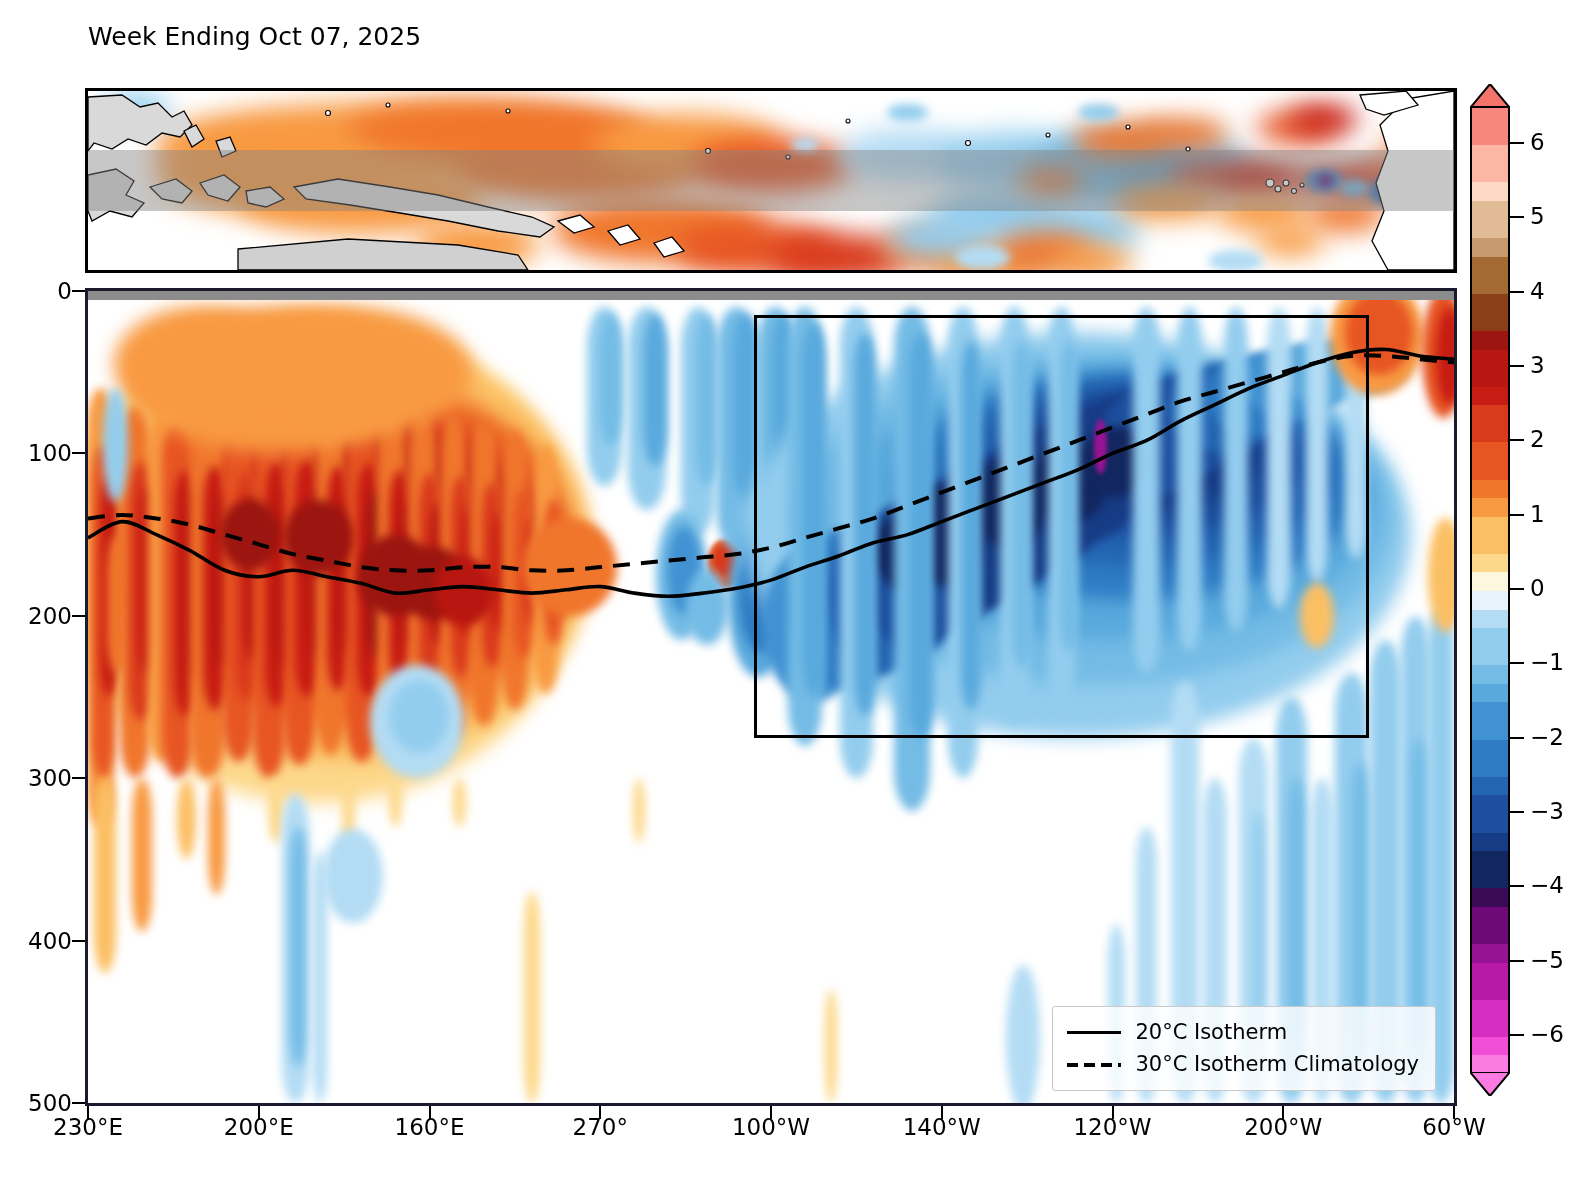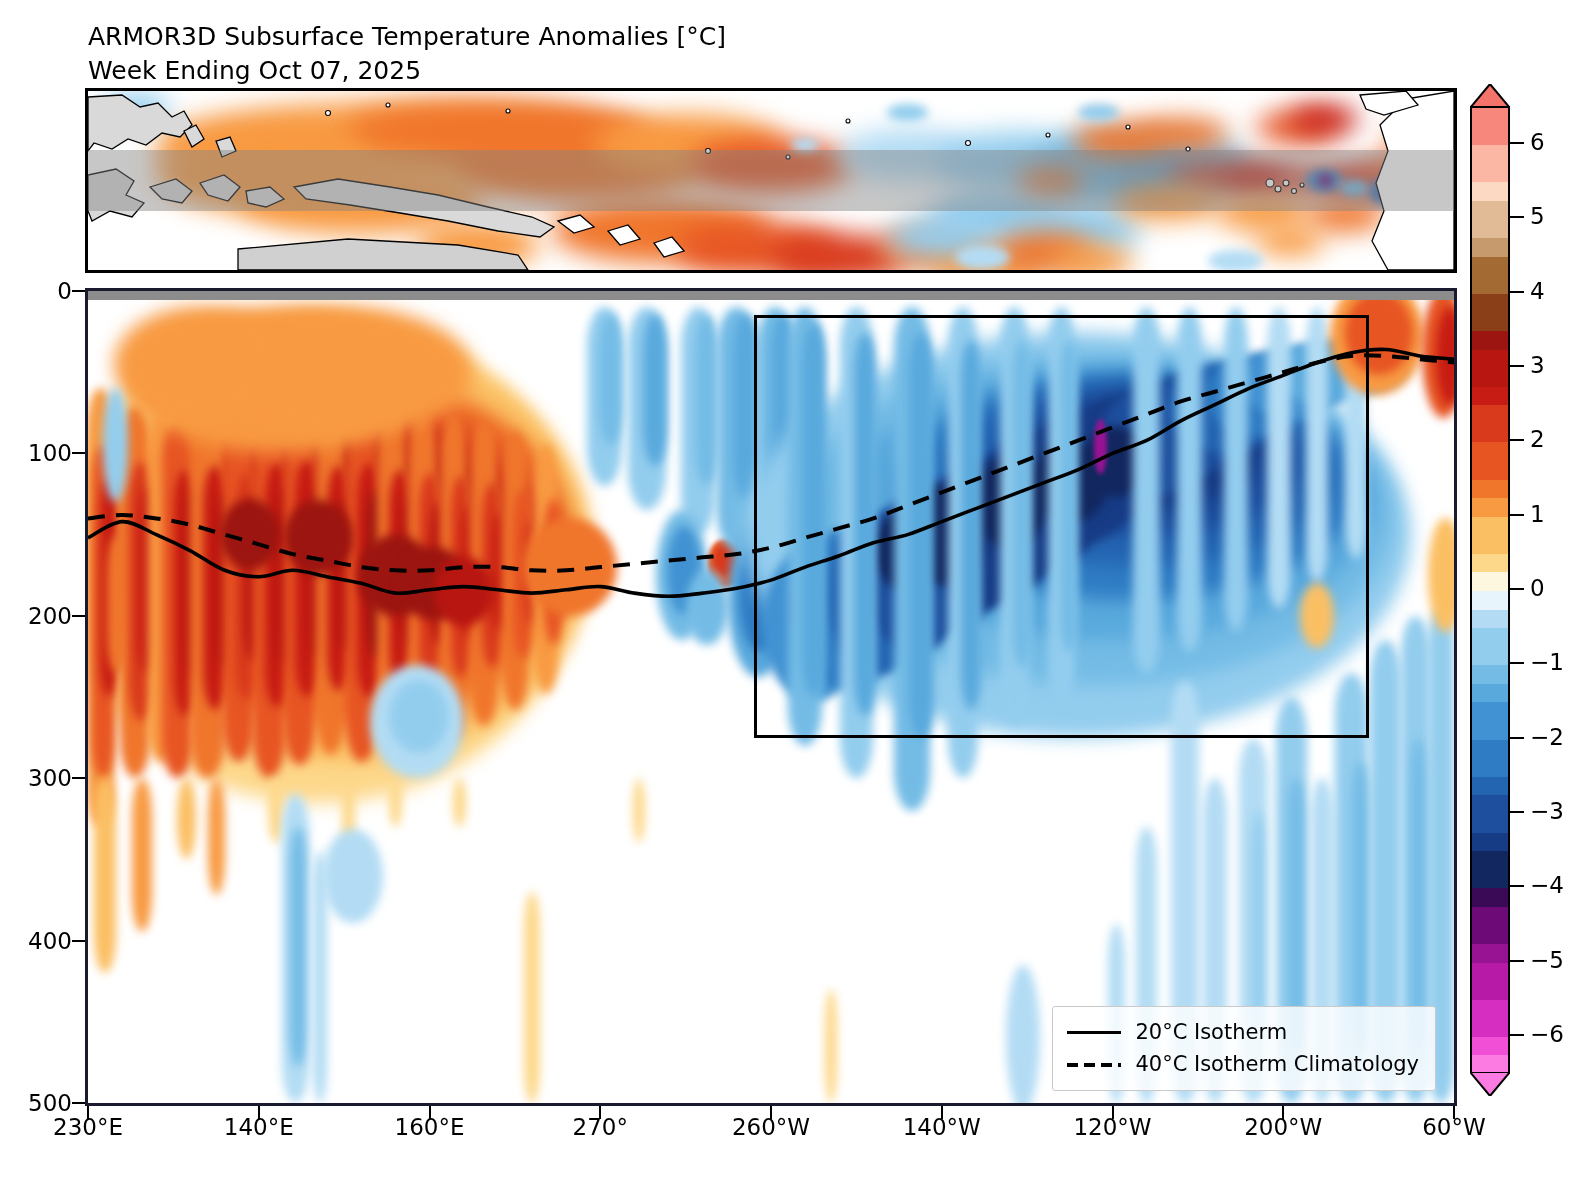--- a/index.html
+++ b/index.html
@@ -63,21 +63,20 @@
   .cbar-tick { position:absolute; left:1510px; width:14px; height:2px; background:#000; }
   .cbar-lab { position:absolute; left:1530px; font-size:23px; color:#000;
               transform:translateY(-14px); white-space:nowrap; }
 </style>
 </head>
 <body>
 
 <div id="root">
 
   <div class="title-block">
-    <div class="title-line">ARMOR3D Subsurface Temperature Anomalies [°C]</div>
     <div class="title-line">Week Ending Oct 07, 2025</div>
   </div>
 
 
   <div id="inset">
     <div class="sstfield" id="inset-field">
         <div class="blob" style="left: 68.3px; top: 10.74px; width: 464.44px; height: 85.92px; background: rgb(248, 154, 66);"></div>
         <div class="blob" style="left: 259.54px; top: 8.95px; width: 300.52px; height: 60.86px; background: rgb(240, 118, 44);"></div>
         <div class="blob" style="left: 68.3px; top: 39.38px; width: 218.56px; height: 82.34px; background: rgb(248, 154, 66);"></div>
         <div class="blob" style="left: 150.26px; top: 71.6px; width: 245.88px; height: 71.6px; background: rgb(248, 154, 66);"></div>
@@ -344,48 +343,48 @@
         <div class="row">
           <div class="swatch">
             <div class="solid-line"></div>
           </div>
           <div class="ltext">20°C Isotherm</div>
         </div>
         <div class="row">
           <div class="swatch">
             <div class="dash-line"></div>
           </div>
-          <div class="ltext">40°C Isotherm Climatology</div>
+          <div class="ltext">30°C Isotherm Climatology</div>
         </div>
       </div>
   </div>
 
   <div id="axes-layer">
       <div class="ytick" style="top: 290px;"></div>
       <div class="ylab" style="top: 291px;">0</div>
       <div class="ytick" style="top: 452.4px;"></div>
       <div class="ylab" style="top: 453.4px;">100</div>
       <div class="ytick" style="top: 614.8px;"></div>
       <div class="ylab" style="top: 615.8px;">200</div>
       <div class="ytick" style="top: 777.2px;"></div>
       <div class="ylab" style="top: 778.2px;">300</div>
       <div class="ytick" style="top: 939.6px;"></div>
       <div class="ylab" style="top: 940.6px;">400</div>
       <div class="ytick" style="top: 1102px;"></div>
       <div class="ylab" style="top: 1103px;">500</div>
       <div class="xtick" style="left: 87px;"></div>
       <div class="xlab" style="left: 88px;">230°E</div>
       <div class="xtick" style="left: 257.75px;"></div>
-      <div class="xlab" style="left: 258.75px;">140°E</div>
+      <div class="xlab" style="left: 258.75px;">200°E</div>
       <div class="xtick" style="left: 428.5px;"></div>
       <div class="xlab" style="left: 429.5px;">160°E</div>
       <div class="xtick" style="left: 599.25px;"></div>
       <div class="xlab" style="left: 600.25px;">270°</div>
       <div class="xtick" style="left: 770px;"></div>
-      <div class="xlab" style="left: 771px;">260°W</div>
+      <div class="xlab" style="left: 771px;">100°W</div>
       <div class="xtick" style="left: 940.75px;"></div>
       <div class="xlab" style="left: 941.75px;">140°W</div>
       <div class="xtick" style="left: 1111.5px;"></div>
       <div class="xlab" style="left: 1112.5px;">120°W</div>
       <div class="xtick" style="left: 1282.25px;"></div>
       <div class="xlab" style="left: 1283.25px;">200°W</div>
       <div class="xtick" style="left: 1453px;"></div>
       <div class="xlab" style="left: 1454px;">60°W</div>
     </div>
 

